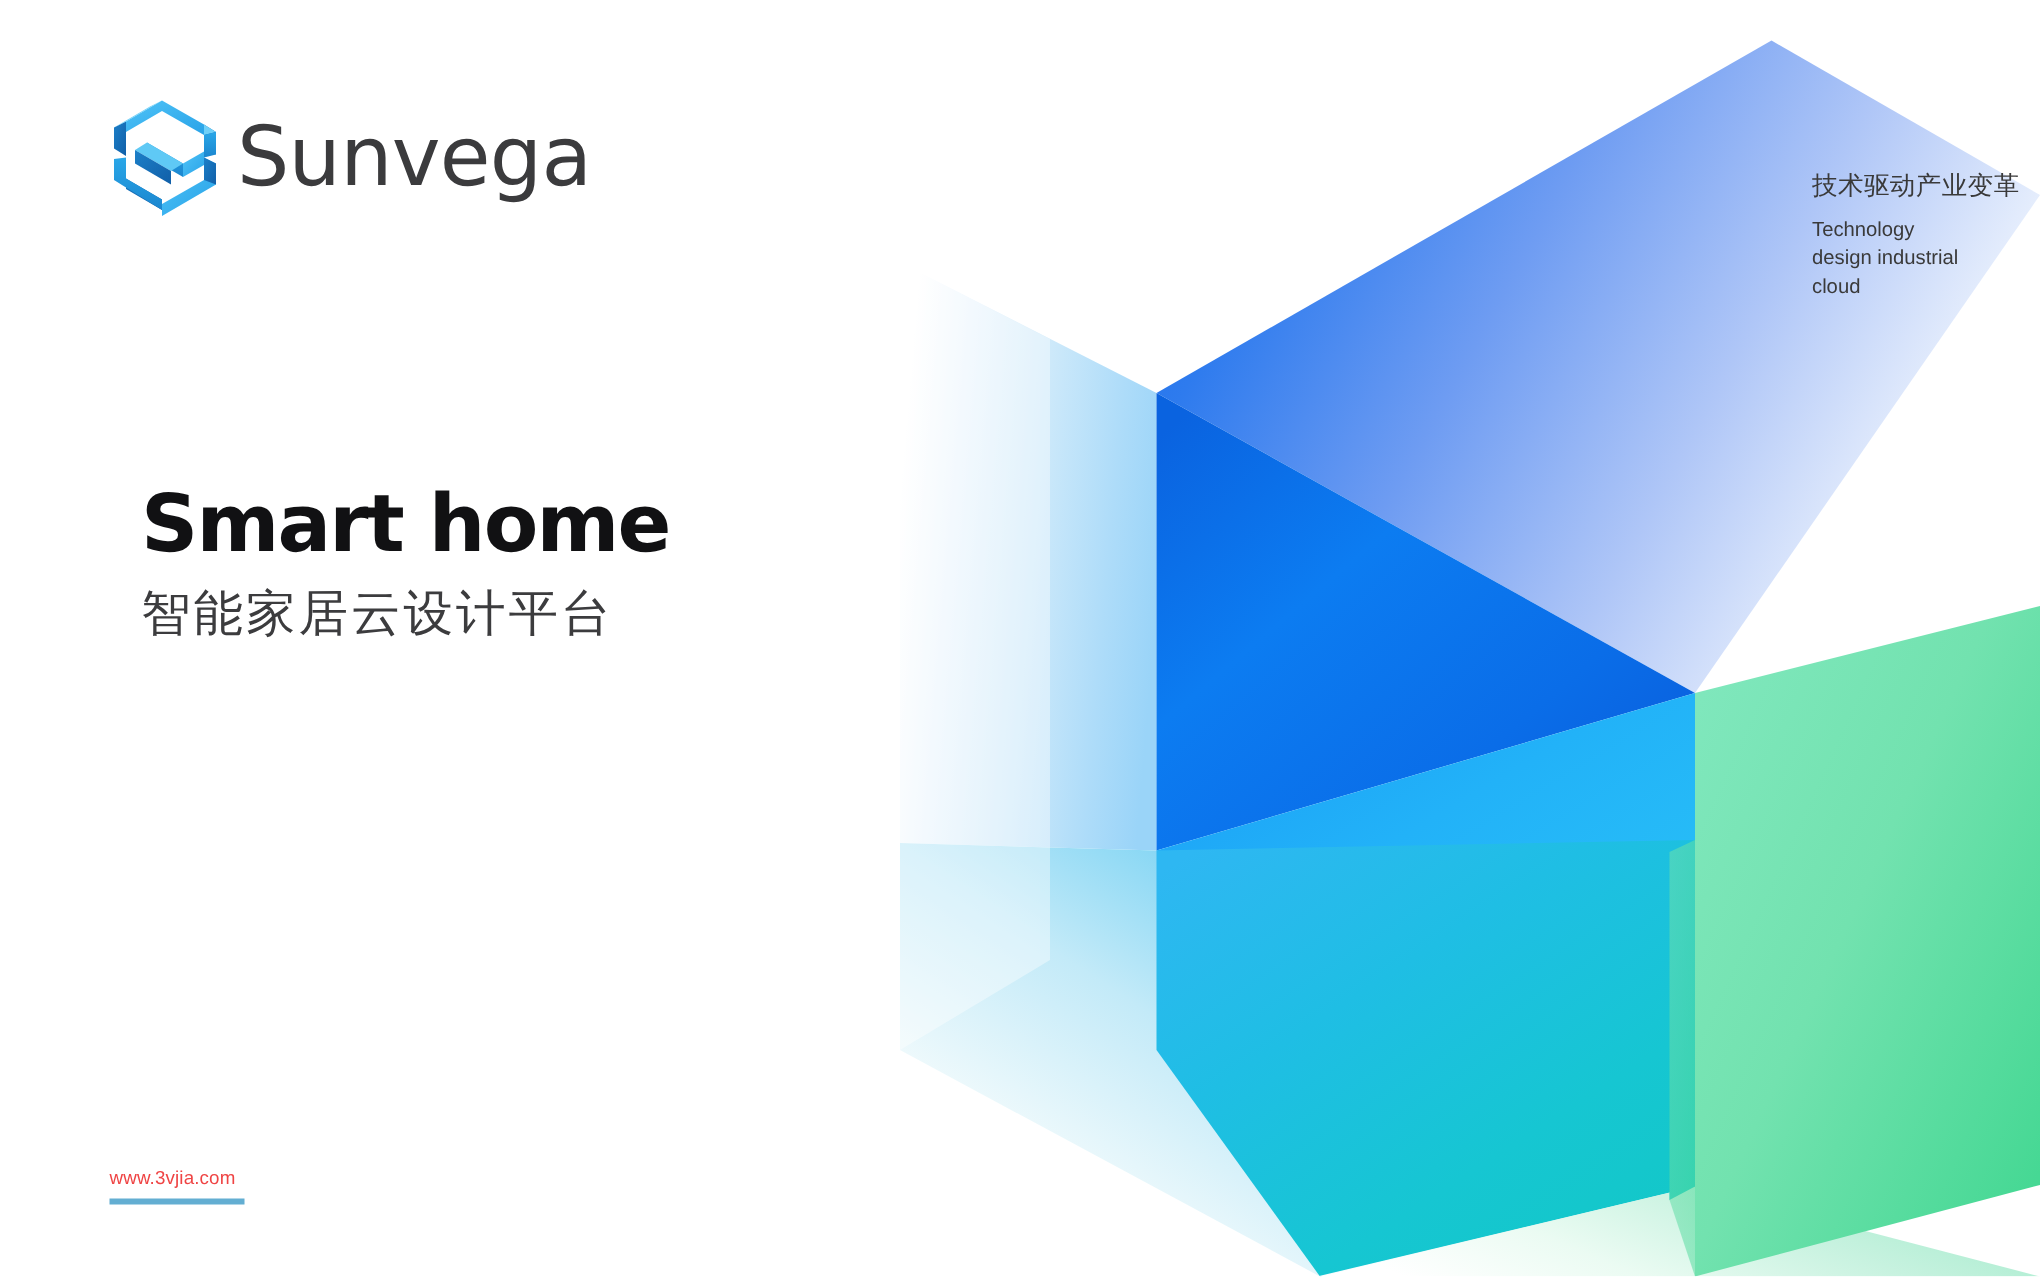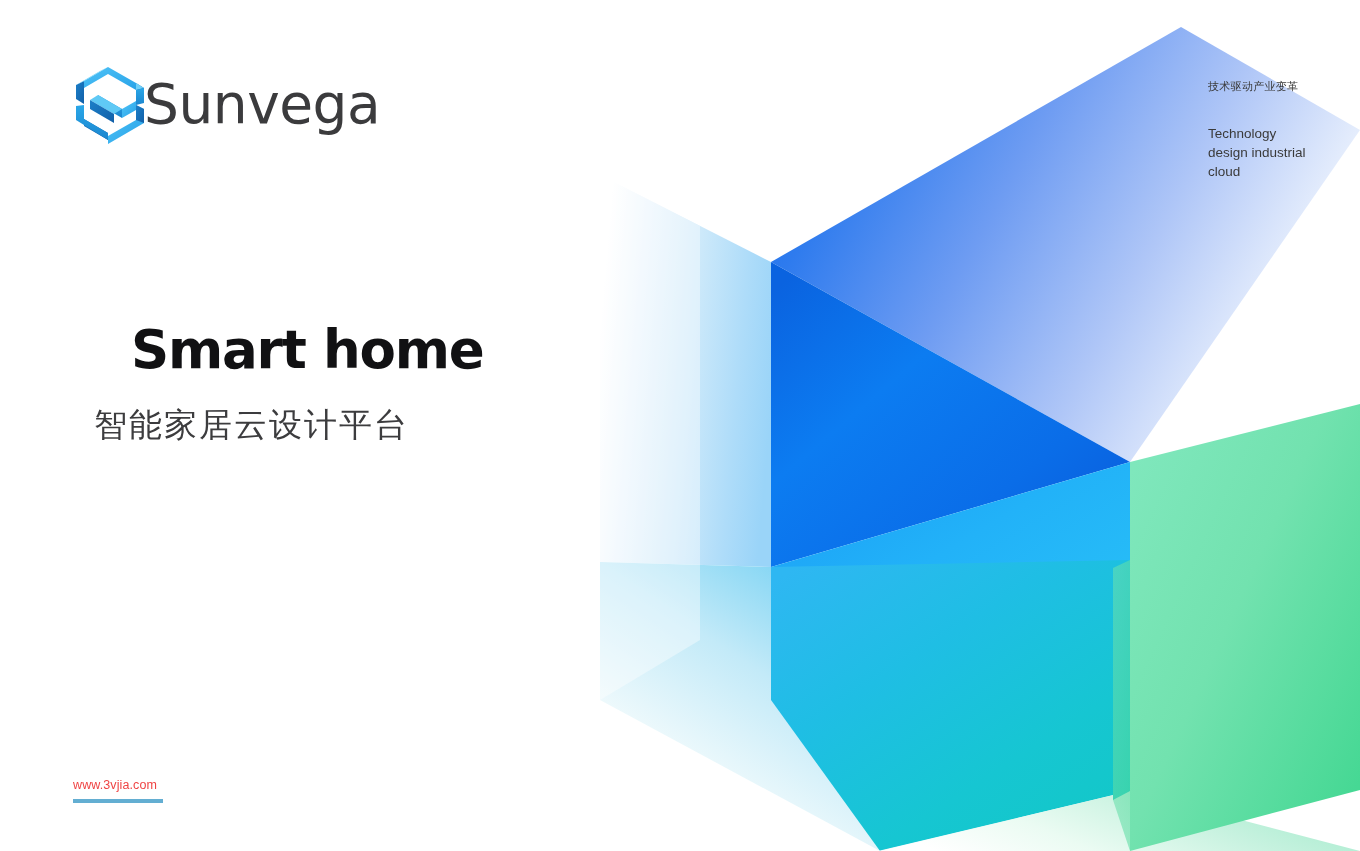--- a/index.html
+++ b/index.html
@@ -29,21 +29,21 @@
   }
 
   
   #logo-lockup {
     position: absolute;
     left: 72px;
     top: 64px;
     z-index: 5;
     display: flex;
     align-items: center;
-    gap: 0;
+    gap: 14px;
   }
   #logo-mark {
     width: 72px;
     height: 80px;
     display: block;
   }
   #logo-wordmark {
     font-family: "DejaVu Sans", sans-serif;
     font-size: 55px;
     font-weight: 400;
@@ -55,52 +55,52 @@
 
   
   #tagline-block {
     position: absolute;
     left: 1208px;
     top: 78px;
     z-index: 5;
     width: 140px;
   }
   #tagline-cn {
-    font-size: 11px;
+    font-size: 17px;
     color: #3a3a3a;
     letter-spacing: 0.3px;
     line-height: 1.5;
     white-space: nowrap;
+    margin-top: 33px;
   }
   #tagline-en {
-    margin-top: 29px;
+    margin-top: 6px;
     font-size: 13.5px;
     color: #3a3a3a;
     line-height: 1.42;
   }
 
   
   #headline-block {
     position: absolute;
     left: 94px;
     top: 318px;
     z-index: 5;
   }
   .headline-line {
     font-family: "DejaVu Sans", sans-serif;
     font-size: 53px;
     font-weight: bold;
     color: #111113;
     line-height: 1.2;
     letter-spacing: -1.2px;
     white-space: nowrap;
-    margin-left: 37px;
   }
   #subheadline {
-    margin-top: 22px;
+    margin-top: 6px;
     font-size: 33px;
     font-weight: 400;
     color: #3c3c3e;
     letter-spacing: 2px;
     line-height: 1.3;
     white-space: nowrap;
   }
 
   
   #footer-block {

